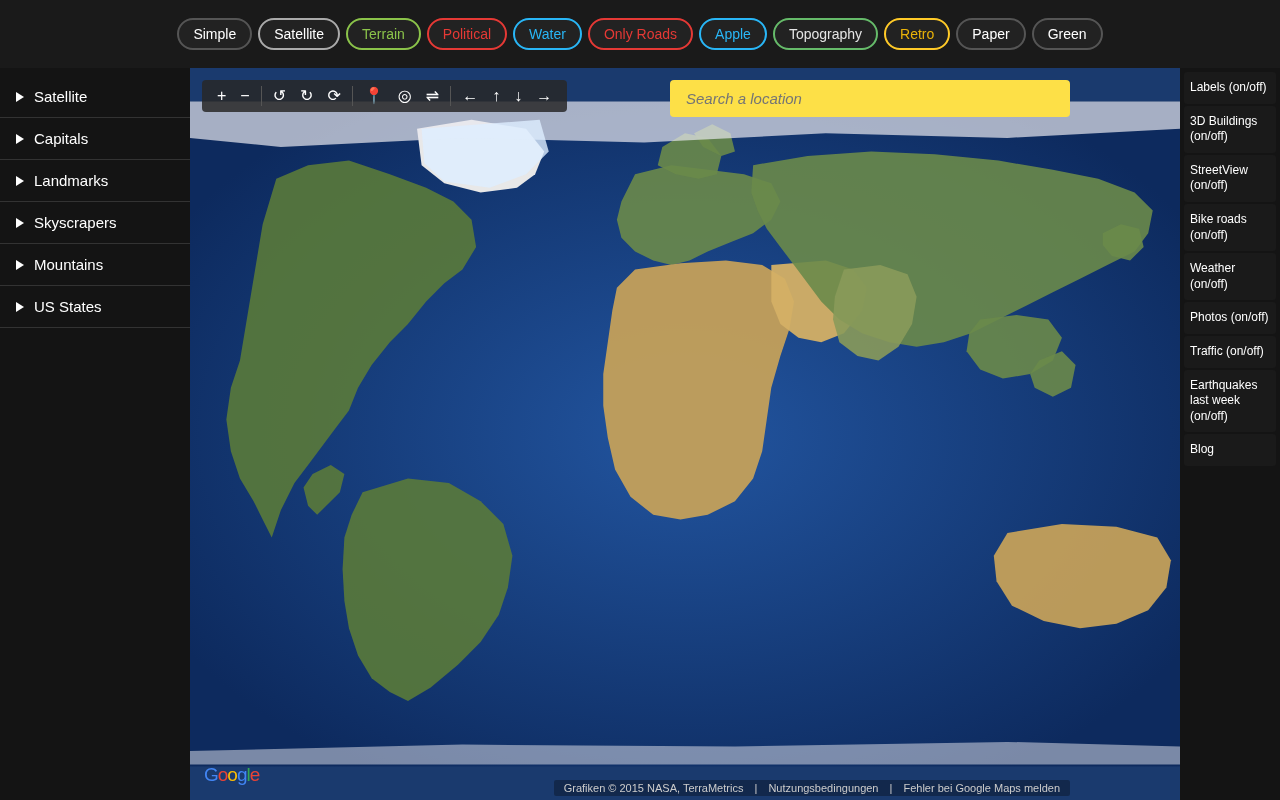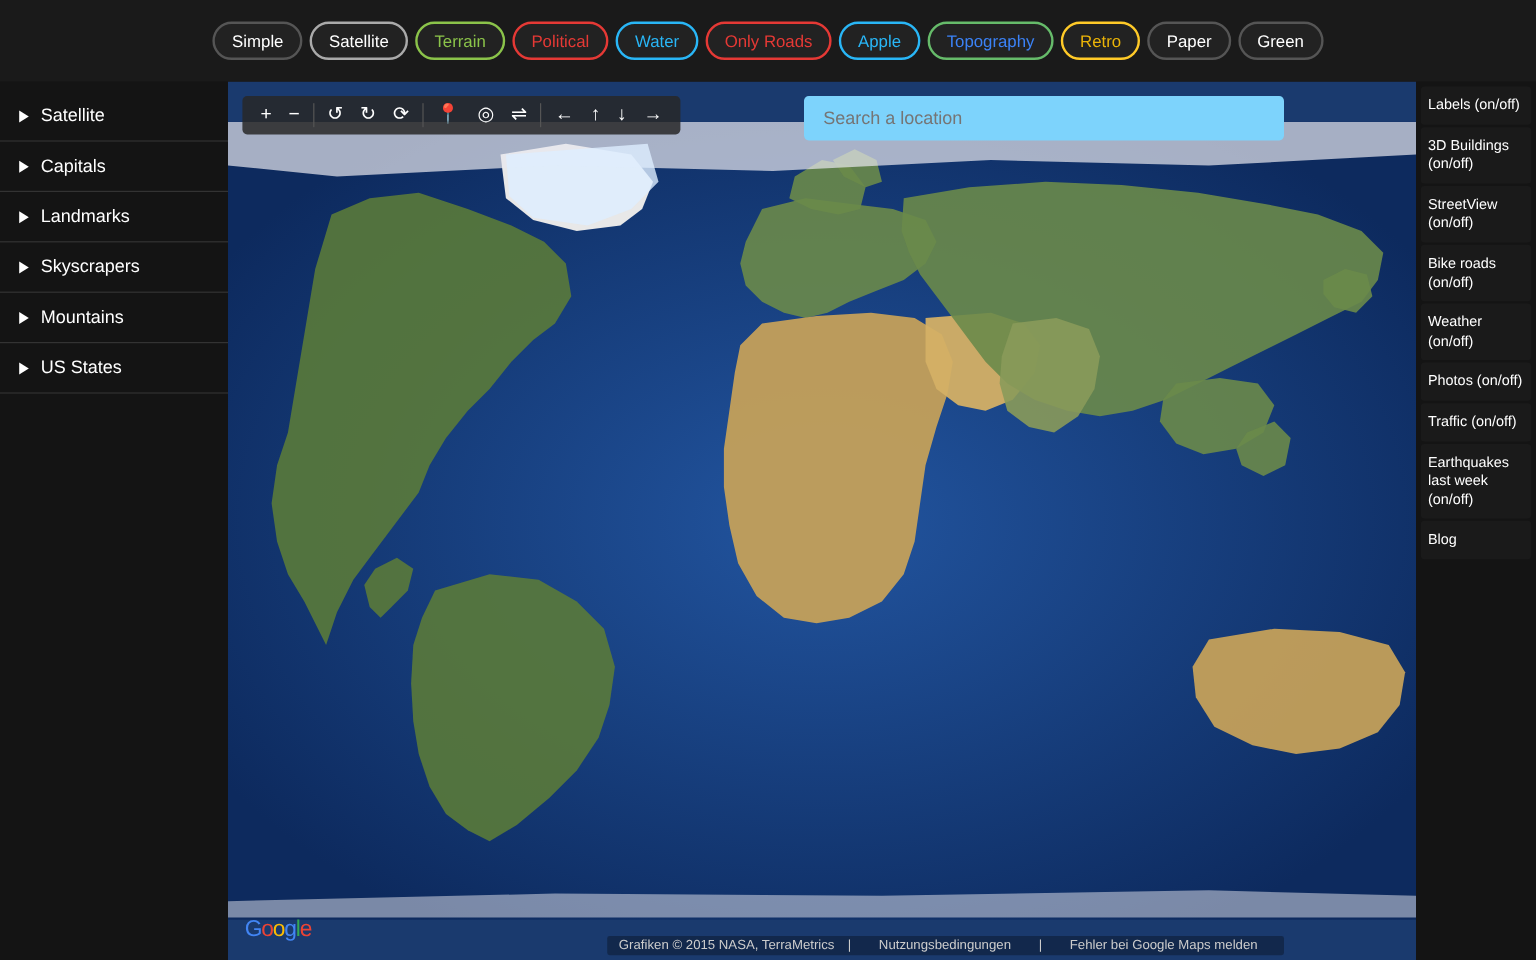--- a/index.html
+++ b/index.html
@@ -26,21 +26,21 @@
       font-size: 14px;
       cursor: pointer;
       white-space: nowrap;
     }
     .map-style-btn.active { border-color: #aaa; text-align: center; }
     .map-style-btn.terrain { color: #8bc34a; border-color: #8bc34a; }
     .map-style-btn.political { color: #e53935; border-color: #e53935; }
     .map-style-btn.water { color: #29b6f6; border-color: #29b6f6; }
     .map-style-btn.only-roads { color: #e53935; border-color: #e53935; }
     .map-style-btn.apple { color: #29b6f6; border-color: #29b6f6; }
-    .map-style-btn.topography { color: #3b82f6; border-color: #66bb6a; text-align: right; }
+    .map-style-btn.topography { color: #e5e5e5; border-color: #66bb6a; text-align: right; }
     .map-style-btn.retro { color: #eab308; border-color: #ffca28; }
 
     
     #main {
       display: flex;
       width: 1280px;
       height: 732px;
       position: relative;
     }
 
@@ -130,23 +130,24 @@
       top: 12px;
       left: 480px;
       right: 110px;
     }
     #search-input {
       width: 100%;
       padding: 10px 16px;
       font-size: 15px;
       border: none;
       border-radius: 4px;
-      background: #7dd3fc;
+      background: #fde047;
       color: #555;
       outline: none;
+      font-style: italic;
     }
 
     
     #right-panel {
       width: 100px;
       height: 732px;
       background: rgba(20,20,20,0.92);
       z-index: 10;
       flex-shrink: 0;
       display: flex;
@@ -185,21 +186,21 @@
       position: absolute;
       bottom: 4px;
       right: 110px;
       font-size: 11px;
       color: #ccc;
       z-index: 20;
       background: rgba(0,0,0,0.3);
       padding: 2px 6px;
       border-radius: 2px;
     }
-    #footer a { color: #ccc; text-decoration: none; margin: 0 16px; }
+    #footer a { color: #ccc; text-decoration: none; margin: 0 4px; }
     #footer span { margin: 16px 4px; }
   </style>
 </head>
 <body>
 
 <div id="top-bar">
     <button class="map-style-btn simple">Simple</button>
     <button class="map-style-btn satellite active">Satellite</button>
     <button class="map-style-btn terrain">Terrain</button>
     <button class="map-style-btn political">Political</button>

